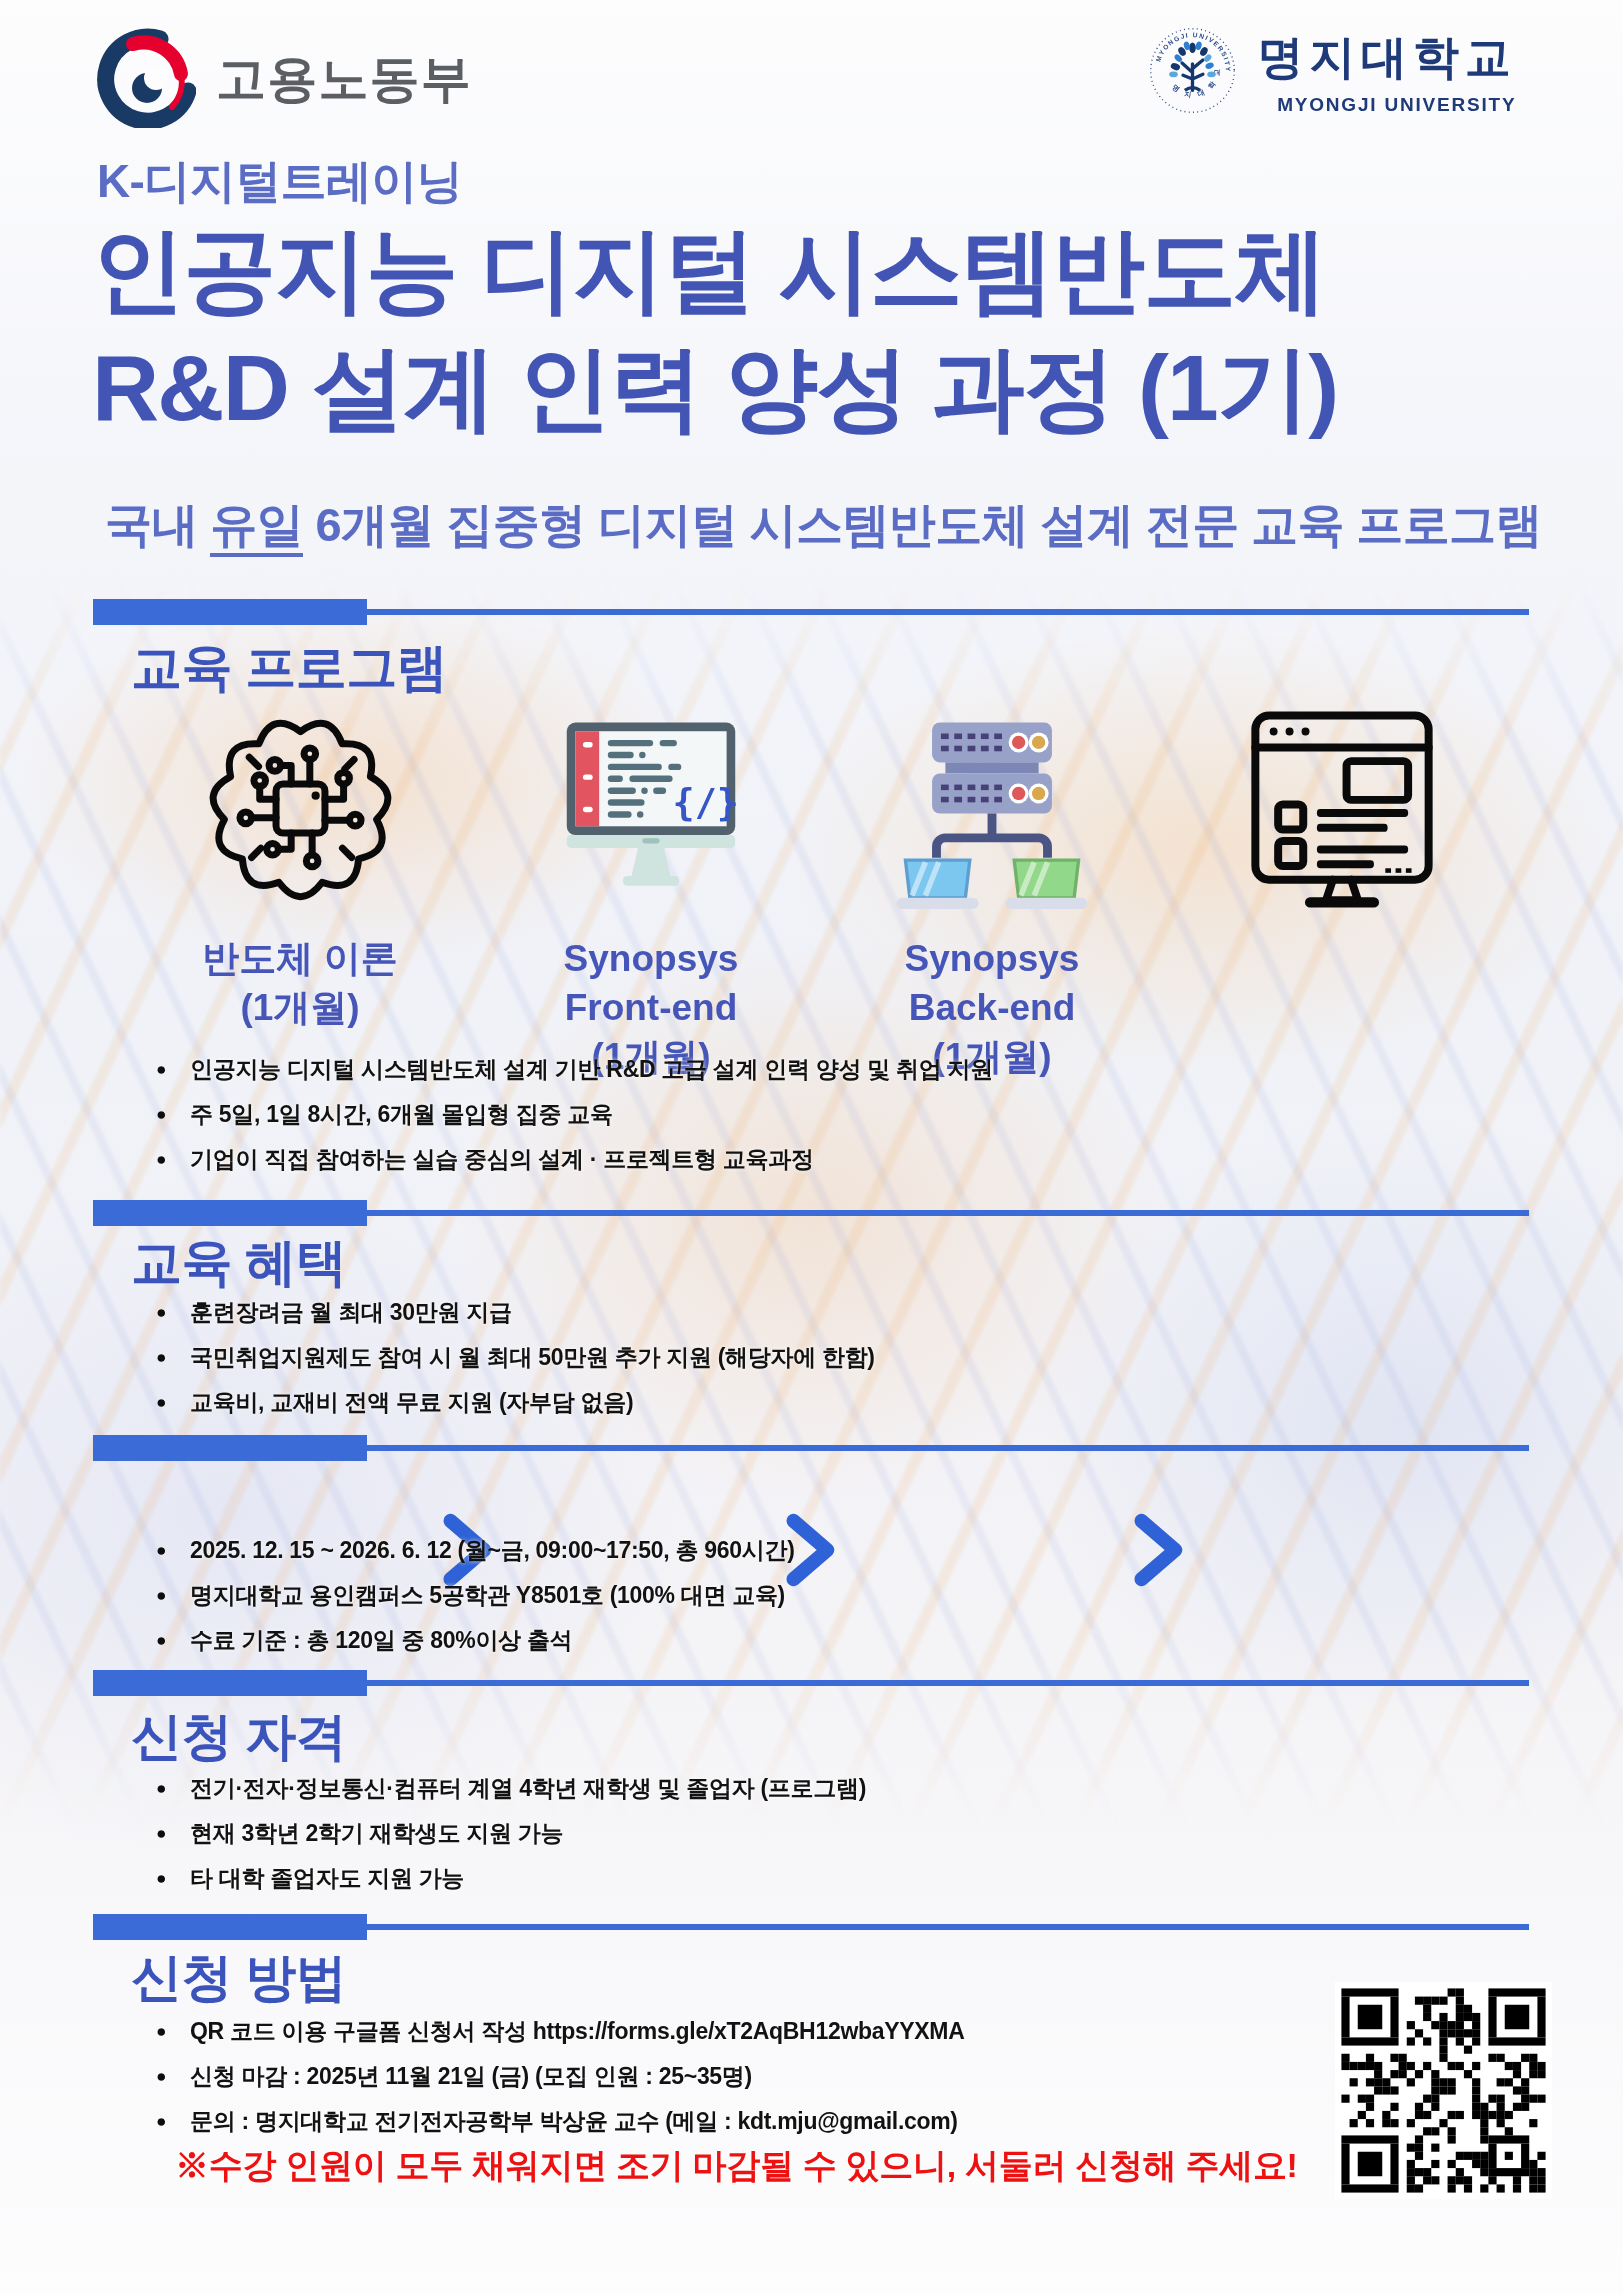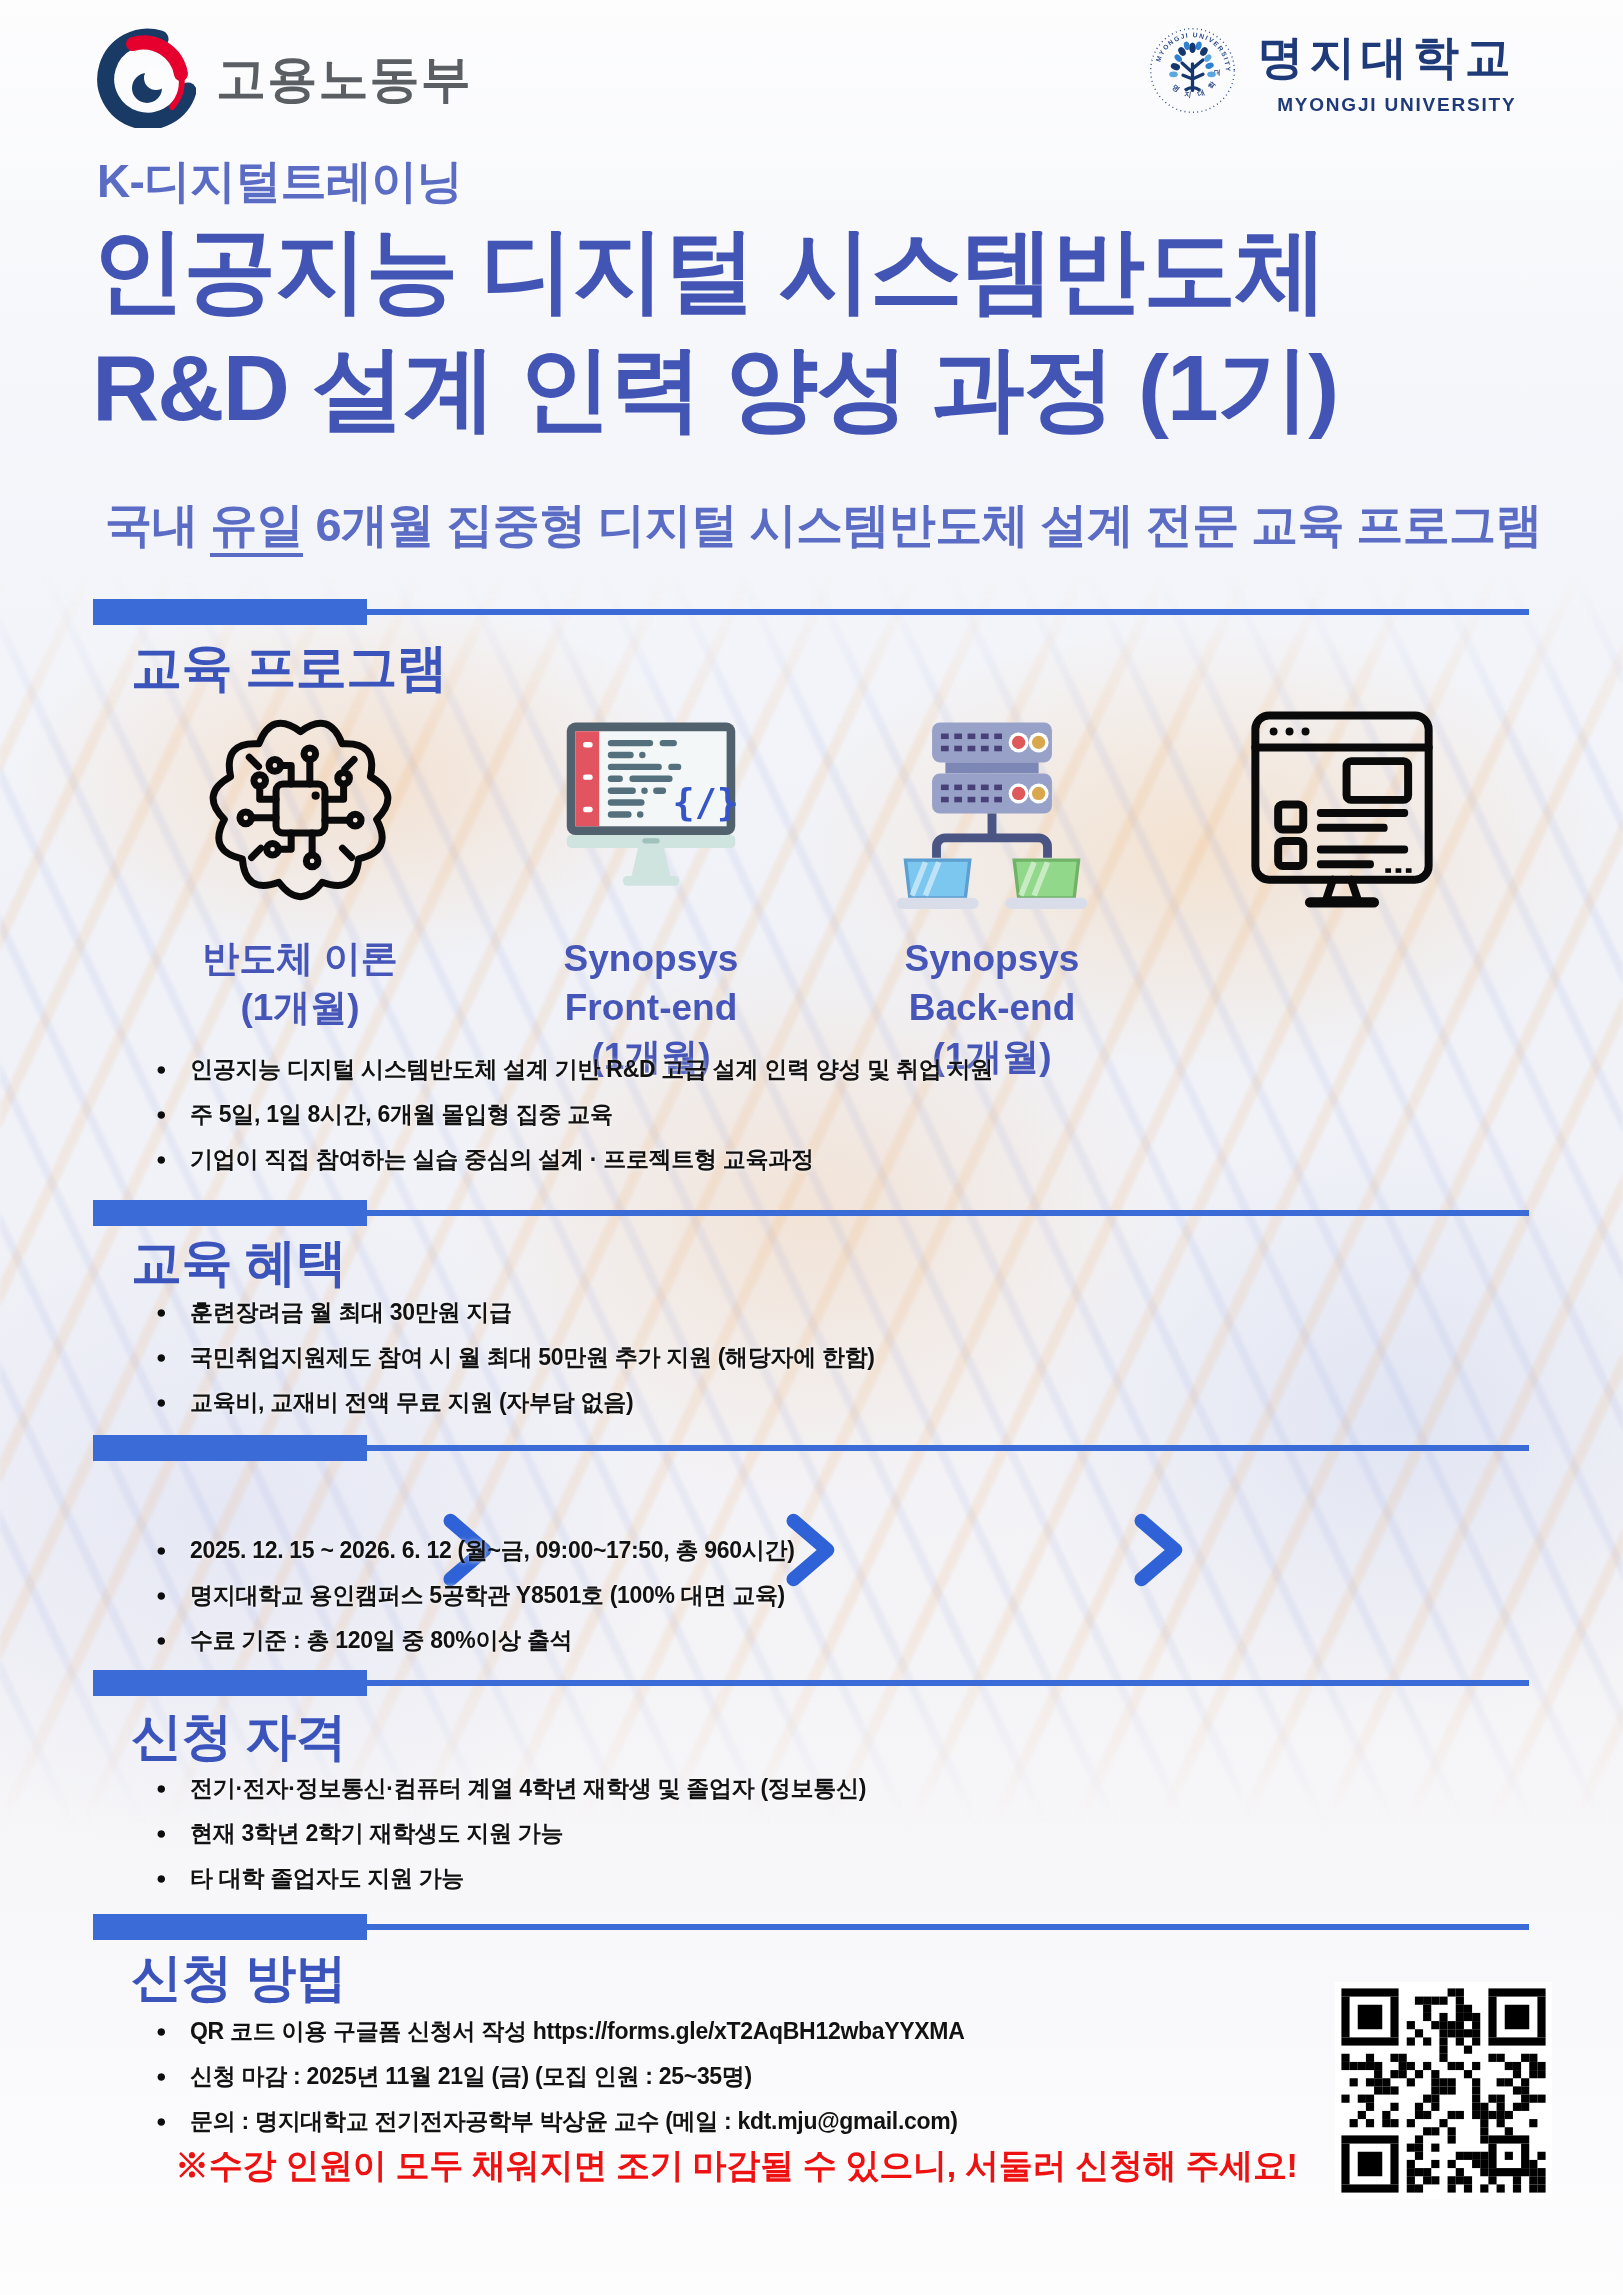--- a/index.html
+++ b/index.html
@@ -360,21 +360,21 @@
     </div>
 
   <div class="divider" style="top:1670px">
       <div class="thick"></div>
       <div class="thin"></div>
     </div>
   <div class="sec-title" style="top:1703px">신청 자격</div>
   <div class="list" style="top:1767px">
       <div class="bullet-row">
         <span class="dot">●</span>
-        <span class="bullet-text"><span>전기·전자·정보통신·컴퓨터 계열 4학년 재학생 및 졸업자 </span><span class="b">(정보통신)</span></span>
+        <span class="bullet-text"><span>전기·전자·정보통신·컴퓨터 계열 4학년 재학생 및 졸업자 </span><span class="b">(프로그램)</span></span>
       </div>
       <div class="bullet-row">
         <span class="dot">●</span>
         <span class="bullet-text"><span class="b">현재 3학년 2학기 재학생도</span><span> 지원 가능</span></span>
       </div>
       <div class="bullet-row">
         <span class="dot">●</span>
         <span class="bullet-text"><span class="b">타 대학 졸업자도</span><span> 지원 가능</span></span>
       </div>
     </div>

